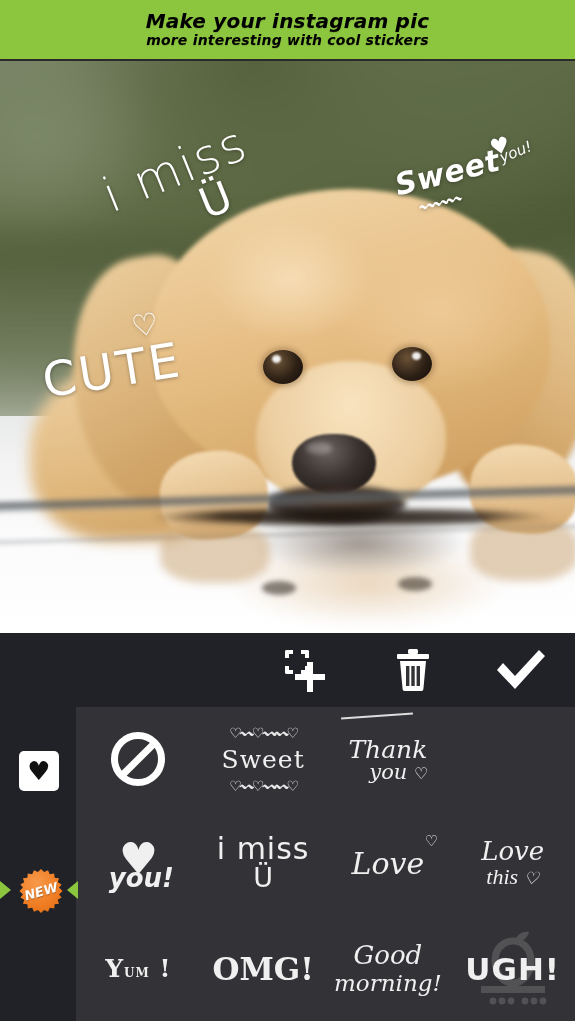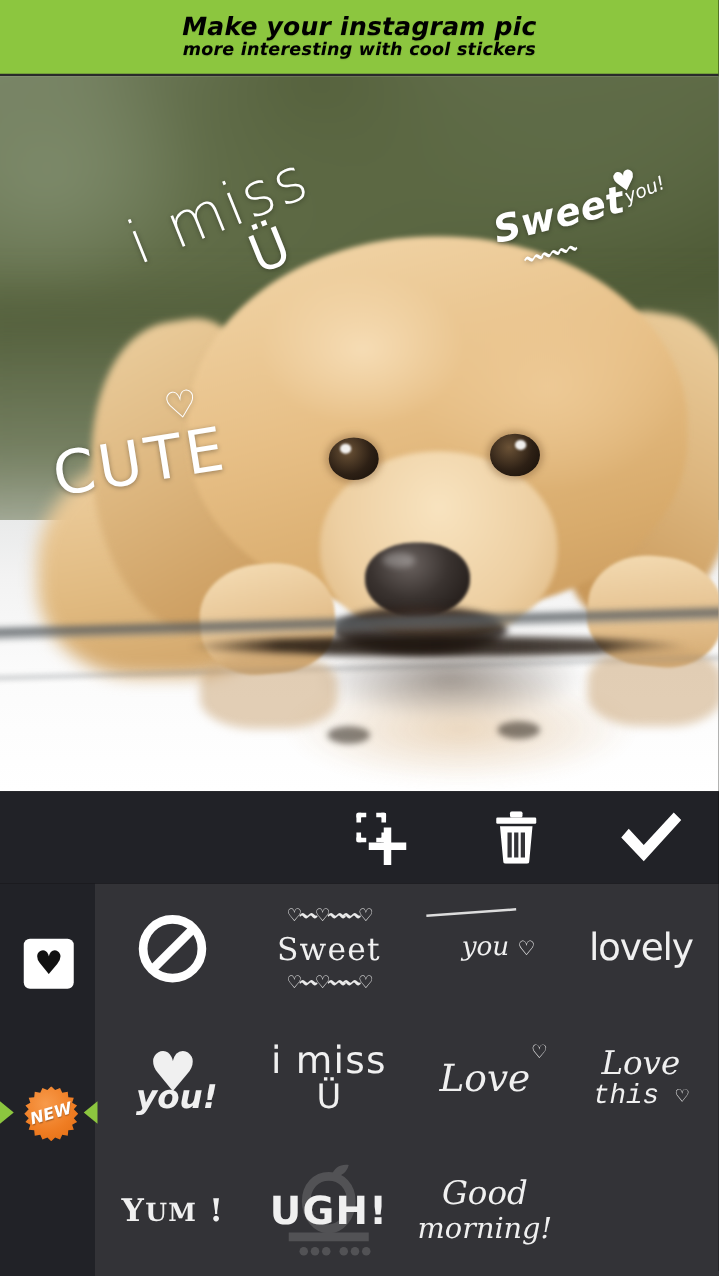--- a/index.html
+++ b/index.html
@@ -239,25 +239,25 @@
   .iloveyou-b .y{ font-size:26px; font-style:italic; margin-top:-16px; margin-left:6px; font-weight:bold; }
 
   .imiss-b .t1{ font-size:30px; letter-spacing:1px; line-height:1; }
   .imiss-b .t2{ font-size:27px; margin-top:-2px; }
 
   .love-b{ position:relative; }
   .love-b .w{ font-size:30px; font-style:italic; font-family:"DejaVu Serif", serif; }
   .love-b .hrt{ position:absolute; right:-14px; top:-14px; font-size:15px; }
 
   .lovethis-b .l1{ font-size:26px; font-style:italic; font-family:"DejaVu Serif", serif; line-height:1; }
-  .lovethis-b .l2{ font-size:22px; font-style:italic; font-family:Liberation Mono, monospace; }
+  .lovethis-b .l2{ font-size:22px; font-style:italic; font-family:Liberation Serif, serif; }
   .lovethis-b .hrt{ font-size:17px; }
 
   .yum-b{ font-size:25px; font-family:"DejaVu Serif", serif; font-weight:bold; letter-spacing:1px; }
-  .yum-b .sm{ font-size:20px; }
+  .yum-b .sm{ font-size:12px; }
 
   .omg-b{ font-size:31px; font-weight:bold; font-family:"DejaVu Serif", serif; letter-spacing:0px; }
 
   .goodmorning-b .l1{ font-size:26px; font-style:italic; font-family:"DejaVu Serif", serif; line-height:1; }
   .goodmorning-b .l2{ font-size:23px; font-style:italic; font-family:"DejaVu Serif", serif; margin-top:2px; }
 
   .ugh-b{ font-size:31px; font-weight:bold; letter-spacing:1px; position:relative; z-index:2; }
 
   .watermark{
     position:absolute; left:50%; top:50%; transform:translate(-50%,-50%);
@@ -366,30 +366,30 @@
       <div class="thanks-b">
         <div class="orn">♡〰♡〰〰♡</div>
         <div class="w">Sweet</div>
         <div class="orn">♡〰♡〰〰♡</div>
       </div>
     </div>
 
     <div class="cell">
       <div class="thankyou-b">
         <span class="rule"></span>
+        <div class="t">Thank</div>
         <div class="y">
           <span>you</span>
           <span class="hrt">♡</span>
         </div>
       </div>
     </div>
 
     <div class="cell">
       <div class="lovely-b">
-        <div class="l1">lovely</div>
       </div>
     </div>
 
     <div class="cell">
       <div class="iloveyou-b">
         <div class="hrt">♥</div>
         <div class="y">you!</div>
       </div>
     </div>
 
@@ -416,43 +416,46 @@
         </div>
       </div>
     </div>
 
     <div class="cell">
       <div class="yum-b">
         <span>Y</span><span class="sm">UM</span>&nbsp;<span>!</span>
       </div>
     </div>
 
+    <div class="cell">
+      <div class="omg-b">OMG!</div>
+    </div>
+
+    <div class="cell">
+      <div class="goodmorning-b">
+        <div class="l1">Good</div>
+        <div class="l2">morning!</div>
+      </div>
+    </div>
 
     <div class="cell">
       <svg class="watermark" viewBox="0 0 92 76">
         <path d="M46 10 C36 10 28 18 28 30 C28 42 36 52 46 52 C56 52 64 42 64 30 C64 18 56 10 46 10 Z" fill="none" stroke="#9a9a9a" stroke-width="7"></path>
         <path d="M48 10 C50 3 56 0 62 1 C60 8 55 11 48 10 Z" fill="#9a9a9a"></path>
         <rect x="14" y="55" width="64" height="7" fill="#9a9a9a"></rect>
         <circle cx="26" cy="70" r="3.4" fill="#9a9a9a"></circle>
           <circle cx="35" cy="70" r="3.4" fill="#9a9a9a"></circle>
           <circle cx="44" cy="70" r="3.4" fill="#9a9a9a"></circle>
         <circle cx="58" cy="70" r="3.4" fill="#9a9a9a"></circle>
           <circle cx="67" cy="70" r="3.4" fill="#9a9a9a"></circle>
           <circle cx="76" cy="70" r="3.4" fill="#9a9a9a"></circle>
       </svg>
       <div class="ugh-b">UGH!</div>
     </div>
 
-    <div class="cell">
-      <div class="goodmorning-b">
-        <div class="l1">Good</div>
-        <div class="l2">morning!</div>
-      </div>
-    </div>
-
   </div>
 </div>
 
 <div id="new-badge-wrap">
   <span class="arrow arrow-left"></span>
   <span class="arrow arrow-right"></span>
   <div id="new-badge">
     <span class="txt">NEW</span>
   </div>
 </div>

